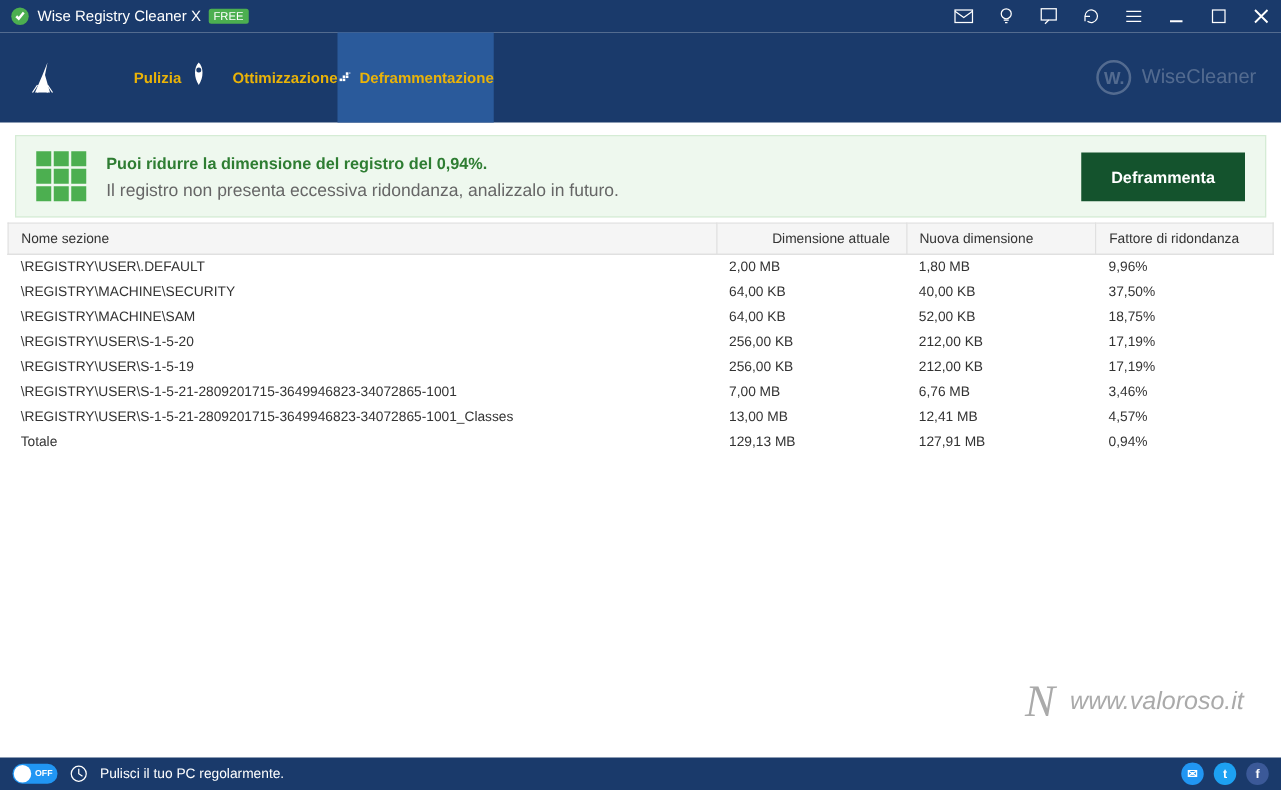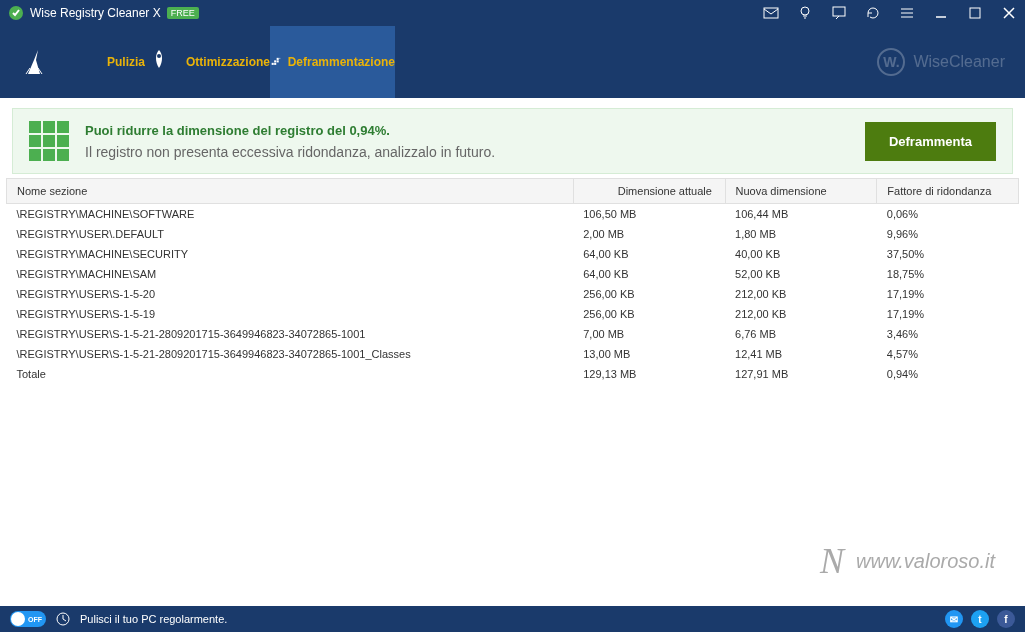--- a/index.html
+++ b/index.html
@@ -21,21 +21,21 @@
 .tab-label { font-size: 12px; font-weight: 600; }
 .brand { position: absolute; right: 20px; top: 50%; transform: translateY(-50%); color: rgba(255,255,255,0.25); display: flex; align-items: center; gap: 8px; font-size: 16px; }
 .brand-circle { width: 28px; height: 28px; border: 2px solid rgba(255,255,255,0.25); border-radius: 50%; display: flex; align-items: center; justify-content: center; font-weight: bold; font-size: 14px; }
 
 .banner { margin: 10px 12px 4px 12px; background: #eef8ee; border: 1px solid #d5ecd5; padding: 12px 16px; display: flex; align-items: center; justify-content: space-between; gap: 40px; }
 .banner-left { display: flex; align-items: center; gap: 16px; }
 .grid-icon { display: grid; grid-template-columns: repeat(3, 12px); grid-template-rows: repeat(3, 12px); gap: 2px; }
 .grid-icon div { background: #4CAF50; }
 .banner-text h3 { color: #2e7d32; font-size: 13px; font-weight: bold; margin-bottom: 6px; }
 .banner-text p { color: #666; font-size: 14px; }
-.defrag-btn { background: #4d7c0f; color: #fff; border: none; padding: 12px 24px; font-size: 13px; font-weight: bold; cursor: pointer; }
+.defrag-btn { background: #14532d; color: #fff; border: none; padding: 12px 24px; font-size: 13px; font-weight: bold; cursor: pointer; }
 
 .table-wrap { margin: 0 6px; }
 table { width: 100%; border-collapse: collapse; font-size: 11px; }
 thead th { background: #f5f5f5; border: 1px solid #e0e0e0; text-align: left; padding: 6px 10px; font-weight: 400; color: #333; }
 tbody td { padding: 4px 10px; color: #333; }
 tbody tr { height: 20px; }
 .col-name { width: 56%; }
 .col-cur { width: 15%; padding-left: 44px; }
 .col-new { width: 15%; }
 .col-red { width: 14%; }
@@ -175,26 +175,20 @@
     <thead>
       <tr>
         <th class="col-name">Nome sezione</th>
         <th class="col-cur">Dimensione attuale</th>
         <th class="col-new">Nuova dimensione</th>
         <th class="col-red">Fattore di ridondanza</th>
       </tr>
     </thead>
     <tbody id="table-body">
         <tr>
-          <td>\REGISTRY\MACHINE\SOFTWARE</td>
-          <td>106,50 MB</td>
-          <td>106,44 MB</td>
-          <td>0,06%</td>
-        </tr>
-        <tr>
           <td>\REGISTRY\USER\.DEFAULT</td>
           <td>2,00 MB</td>
           <td>1,80 MB</td>
           <td>9,96%</td>
         </tr>
         <tr>
           <td>\REGISTRY\MACHINE\SECURITY</td>
           <td>64,00 KB</td>
           <td>40,00 KB</td>
           <td>37,50%</td>

